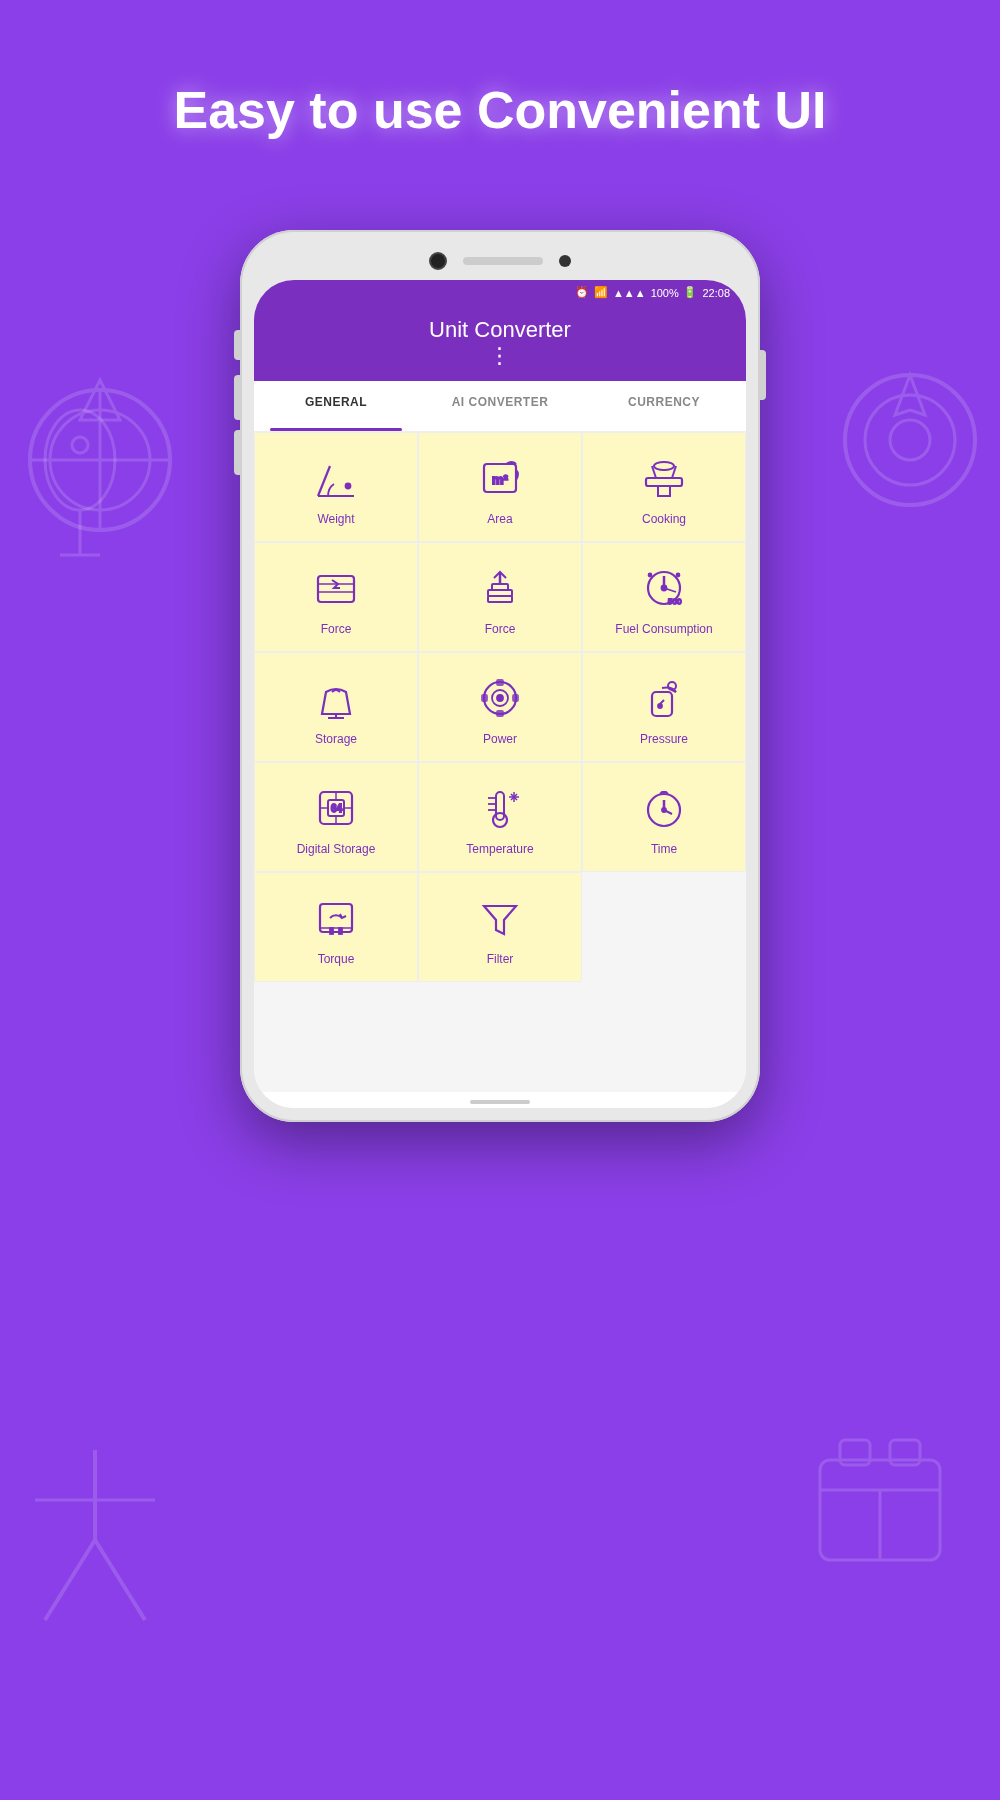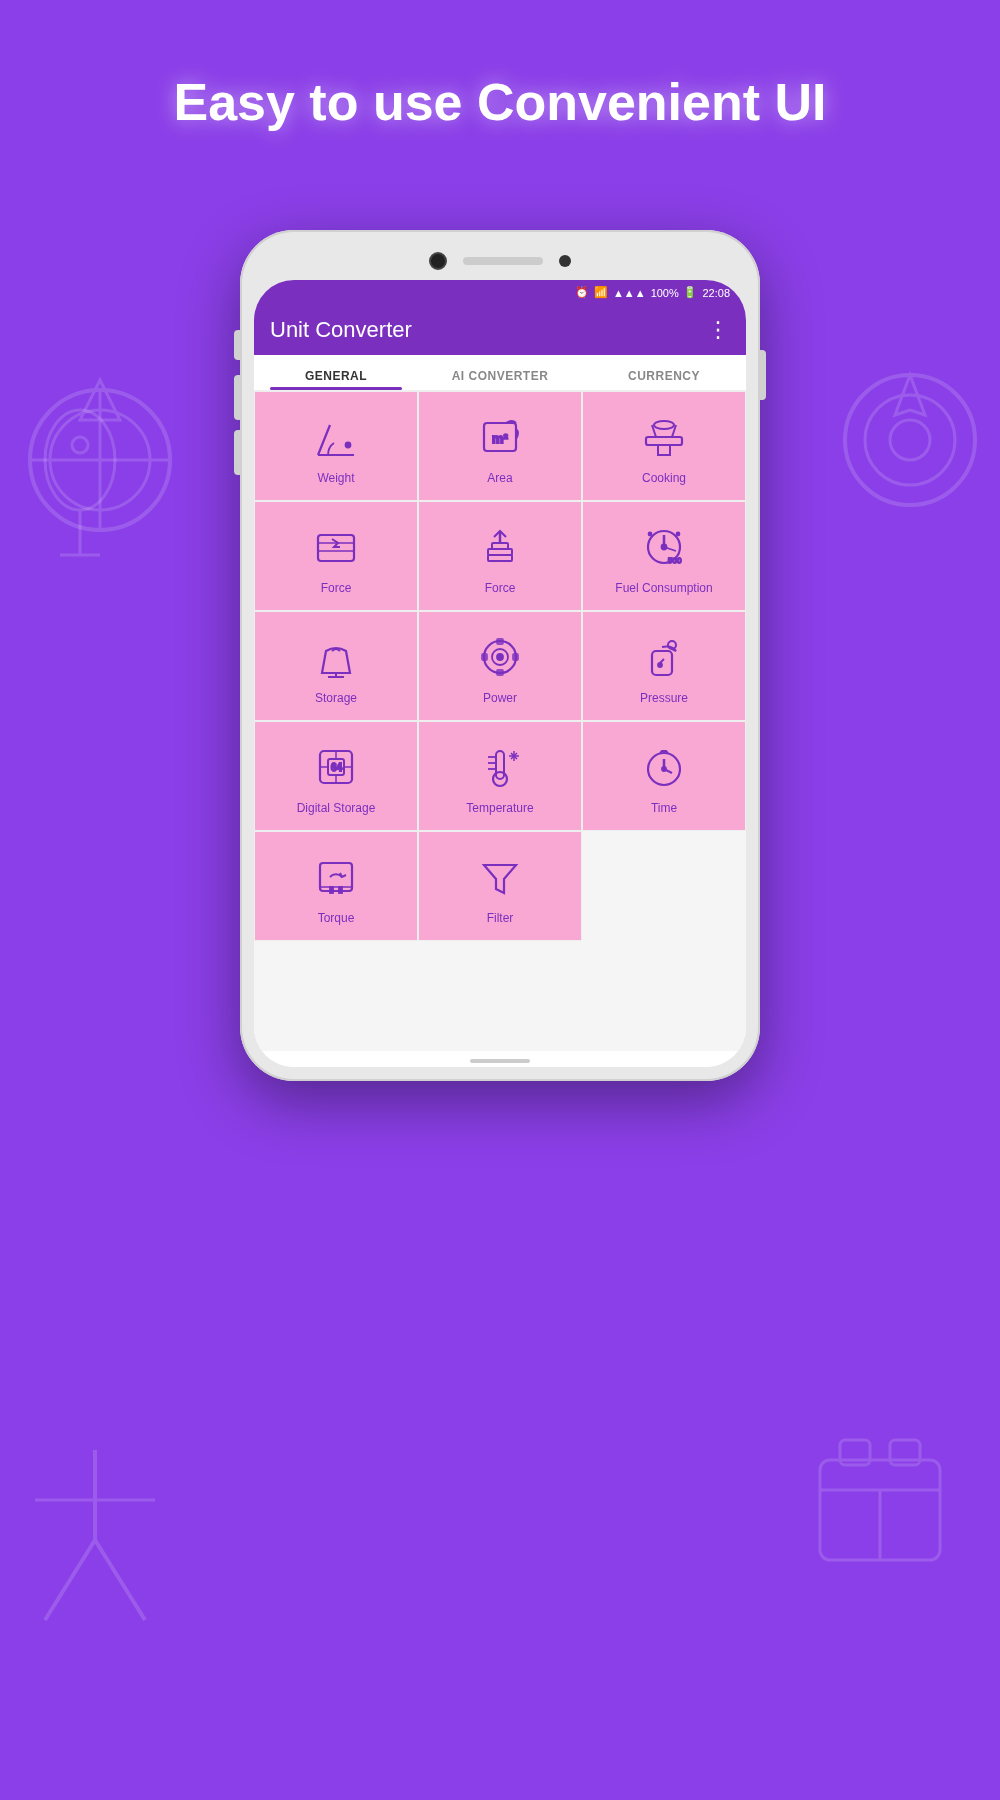--- a/index.html
+++ b/index.html
@@ -7,21 +7,21 @@
       width: 1000px;
       height: 1800px;
       background: #8B3FE8;
       font-family: 'Arial', sans-serif;
       overflow: hidden;
       position: relative;
     }
 
     .bg-headline {
       position: absolute;
-      top: 72px;
+      top: 80px;
       left: 0;
       right: 0;
       text-align: center;
       font-size: 52px;
       font-weight: 900;
       color: white;
       text-shadow: 0 0 20px rgba(255,255,255,0.5);
       z-index: 1;
     }
 
@@ -137,20 +137,21 @@
     }
 
     
     .app-bar {
       background: #7B2FBE;
       color: white;
       padding: 12px 16px;
       display: flex;
       align-items: center;
       justify-content: space-between;
+      flex-direction: column;
     }
     .app-bar-title {
       font-size: 22px;
       font-weight: 500;
       color: white;
     }
     .more-icon {
       font-size: 22px;
       color: white;
       cursor: pointer;
@@ -159,21 +160,21 @@
 
     
     .tab-bar {
       display: flex;
       background: white;
       border-bottom: 1px solid #eee;
     }
     .tab {
       flex: 1;
       text-align: center;
-      padding: 14px 4px 7px;
+      padding: 14px 4px 22px;
       font-size: 12px;
       font-weight: 700;
       color: #888;
       cursor: pointer;
       position: relative;
       letter-spacing: 0.5px;
     }
     .tab.active {
       color: #333;
     }
@@ -189,21 +190,21 @@
     }
 
     
     .grid-container {
       display: grid;
       grid-template-columns: repeat(3, 1fr);
       gap: 0;
       background: #f5f5f5;
     }
     .grid-item {
-      background: #f9a8d4;
+      background: #fef9c3;
       border: 0.5px solid #eee;
       display: flex;
       flex-direction: column;
       align-items: center;
       justify-content: center;
       padding: 18px 10px 14px;
       cursor: pointer;
       min-height: 110px;
     }
     .grid-icon {

